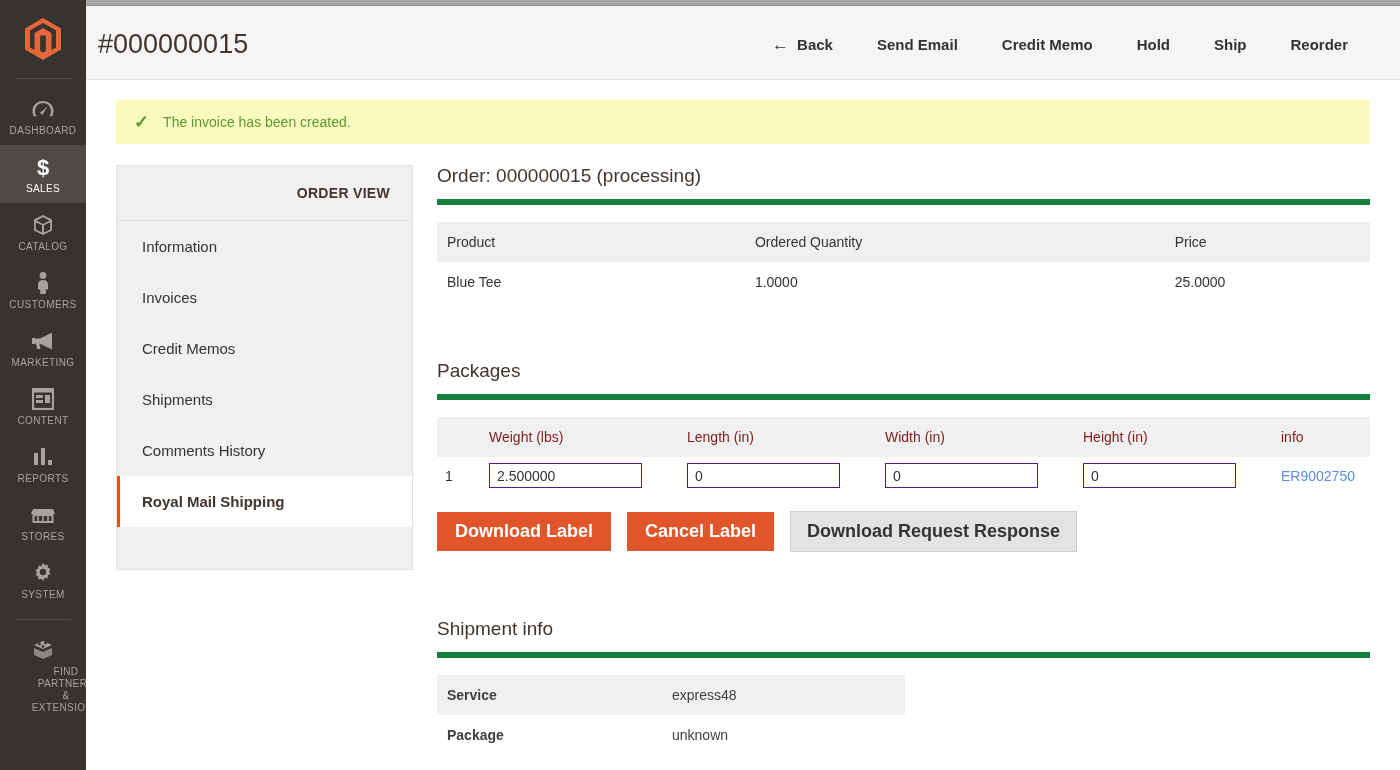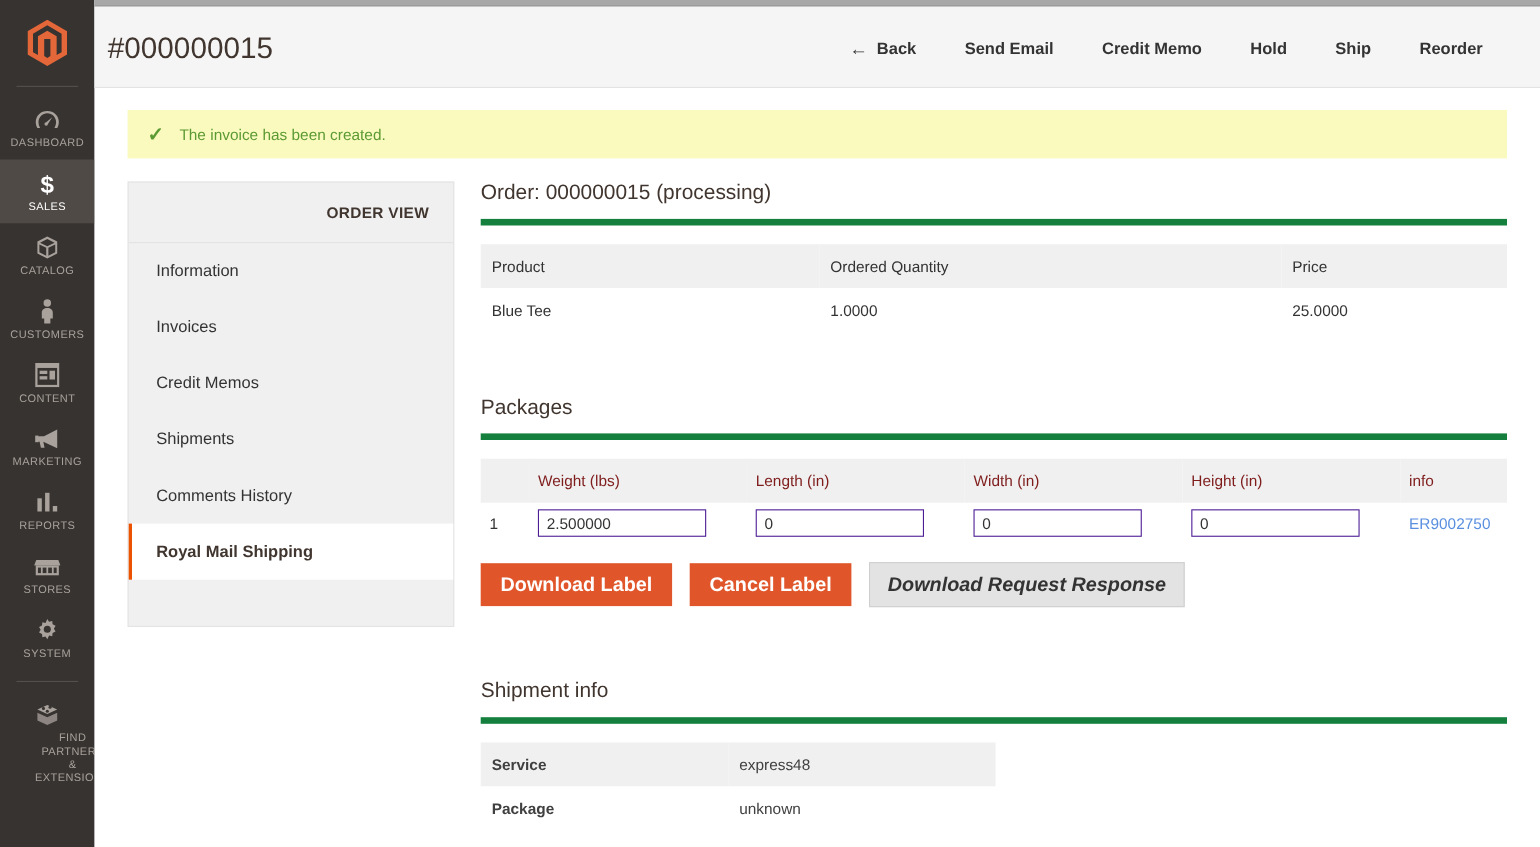--- a/index.html
+++ b/index.html
@@ -139,21 +139,20 @@
 
   .btn-row { display: flex; gap: 16px; margin-top: 17px; align-items: center; }
   .btn {
     font-size: 18px; font-weight: 700; padding: 9px 18px; border: none;
     cursor: pointer; font-family: "Liberation Sans", sans-serif;
   }
   .btn-primary { background: #e0562a; color: #fff; }
   .btn-secondary {
     background: #e3e3e3; color: #333; border: 1px solid #cfcfcf;
     padding: 9px 16px;
-    font-style: italic;
   }
 
   
   table.info { border-collapse: collapse; width: 468px; }
   table.info td { font-size: 14px; color: #404040; padding: 12px 10px; }
   table.info tr:nth-child(odd) td { background: #f0f0f0; }
   table.info tr:nth-child(even) td { background: #fff; }
   table.info td.k { font-weight: 700; width: 225px; }
 </style>
 </head>
@@ -204,39 +203,39 @@
         <svg width="16" height="24" viewBox="0 0 16 24">
             <circle cx="8" cy="4.4" r="3.4" fill="currentColor"></circle>
             <path d="M8 9c-3 0-5 1.8-5 4.2v5.3h2.2V23h5.6v-4.5H13v-5.3C13 10.8 11 9 8 9z" fill="currentColor"></path>
           </svg>
       </span>
       <span class="sb-label">CUSTOMERS</span>
     </div>
 
     <div class="sb-item">
       <span class="sb-icon">
+        <svg width="24" height="22" viewBox="0 0 24 22">
+            <path d="M21 2.5 9 8.5H5a2.5 2.5 0 0 0 0 5v.2l1.2 5.3h3.3L8.4 13.6 21 19.5z" fill="currentColor"></path>
+            <rect x="1" y="8" width="3" height="6" fill="currentColor"></rect>
+          </svg>
+      </span>
+      <span class="sb-label">MARKETING</span>
+    </div>
+
+    <div class="sb-item">
+      <span class="sb-icon">
         <svg width="22" height="22" viewBox="0 0 22 22">
             <rect x="1" y="1" width="20" height="20" fill="none" stroke="currentColor" stroke-width="2.2"></rect>
             <rect x="4" y="7" width="7" height="3" fill="currentColor"></rect>
             <rect x="4" y="12" width="7" height="3" fill="currentColor"></rect>
             <rect x="13" y="7" width="5" height="8" fill="currentColor"></rect>
             <rect x="1" y="1" width="20" height="3.5" fill="currentColor"></rect>
           </svg>
       </span>
       <span class="sb-label">CONTENT</span>
-    </div>
-
-    <div class="sb-item">
-      <span class="sb-icon">
-        <svg width="24" height="22" viewBox="0 0 24 22">
-            <path d="M21 2.5 9 8.5H5a2.5 2.5 0 0 0 0 5v.2l1.2 5.3h3.3L8.4 13.6 21 19.5z" fill="currentColor"></path>
-            <rect x="1" y="8" width="3" height="6" fill="currentColor"></rect>
-          </svg>
-      </span>
-      <span class="sb-label">MARKETING</span>
     </div>
 
     <div class="sb-item">
       <span class="sb-icon">
         <svg width="22" height="22" viewBox="0 0 22 22">
             <rect x="2" y="7" width="4" height="12" fill="currentColor"></rect>
             <rect x="9" y="2" width="4" height="17" fill="currentColor"></rect>
             <rect x="16" y="14" width="4" height="5" fill="currentColor"></rect>
           </svg>
       </span>

